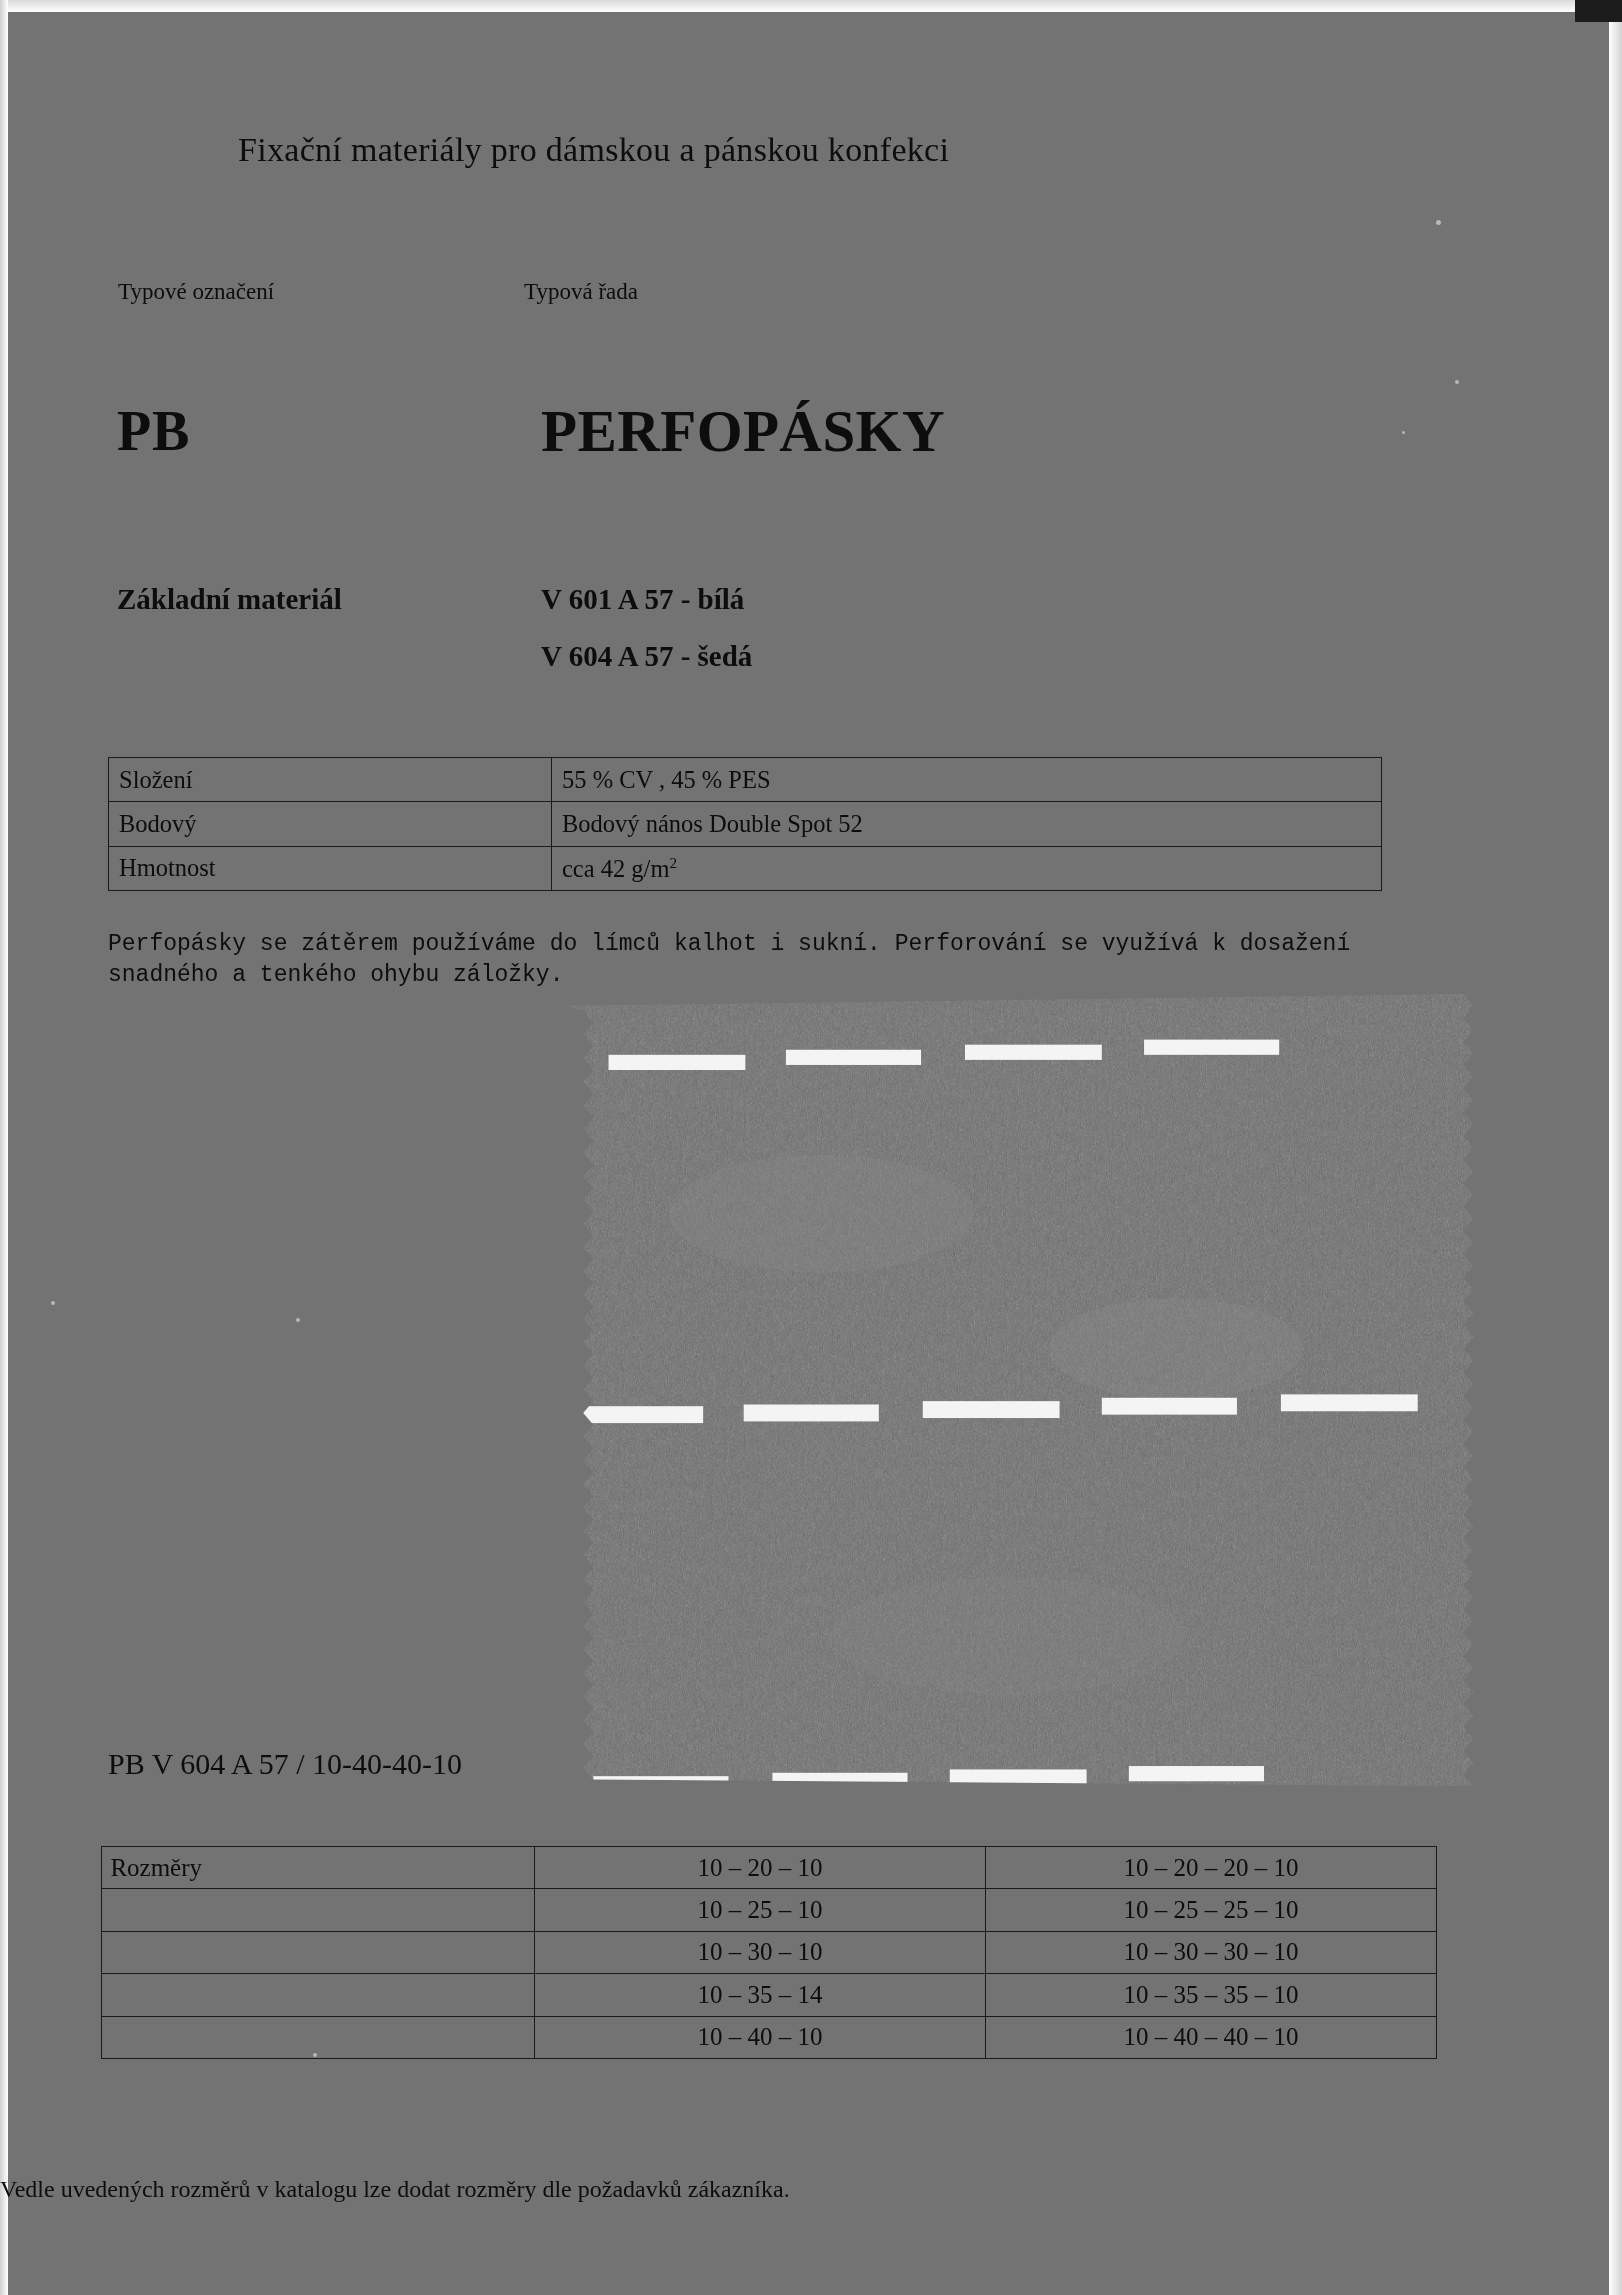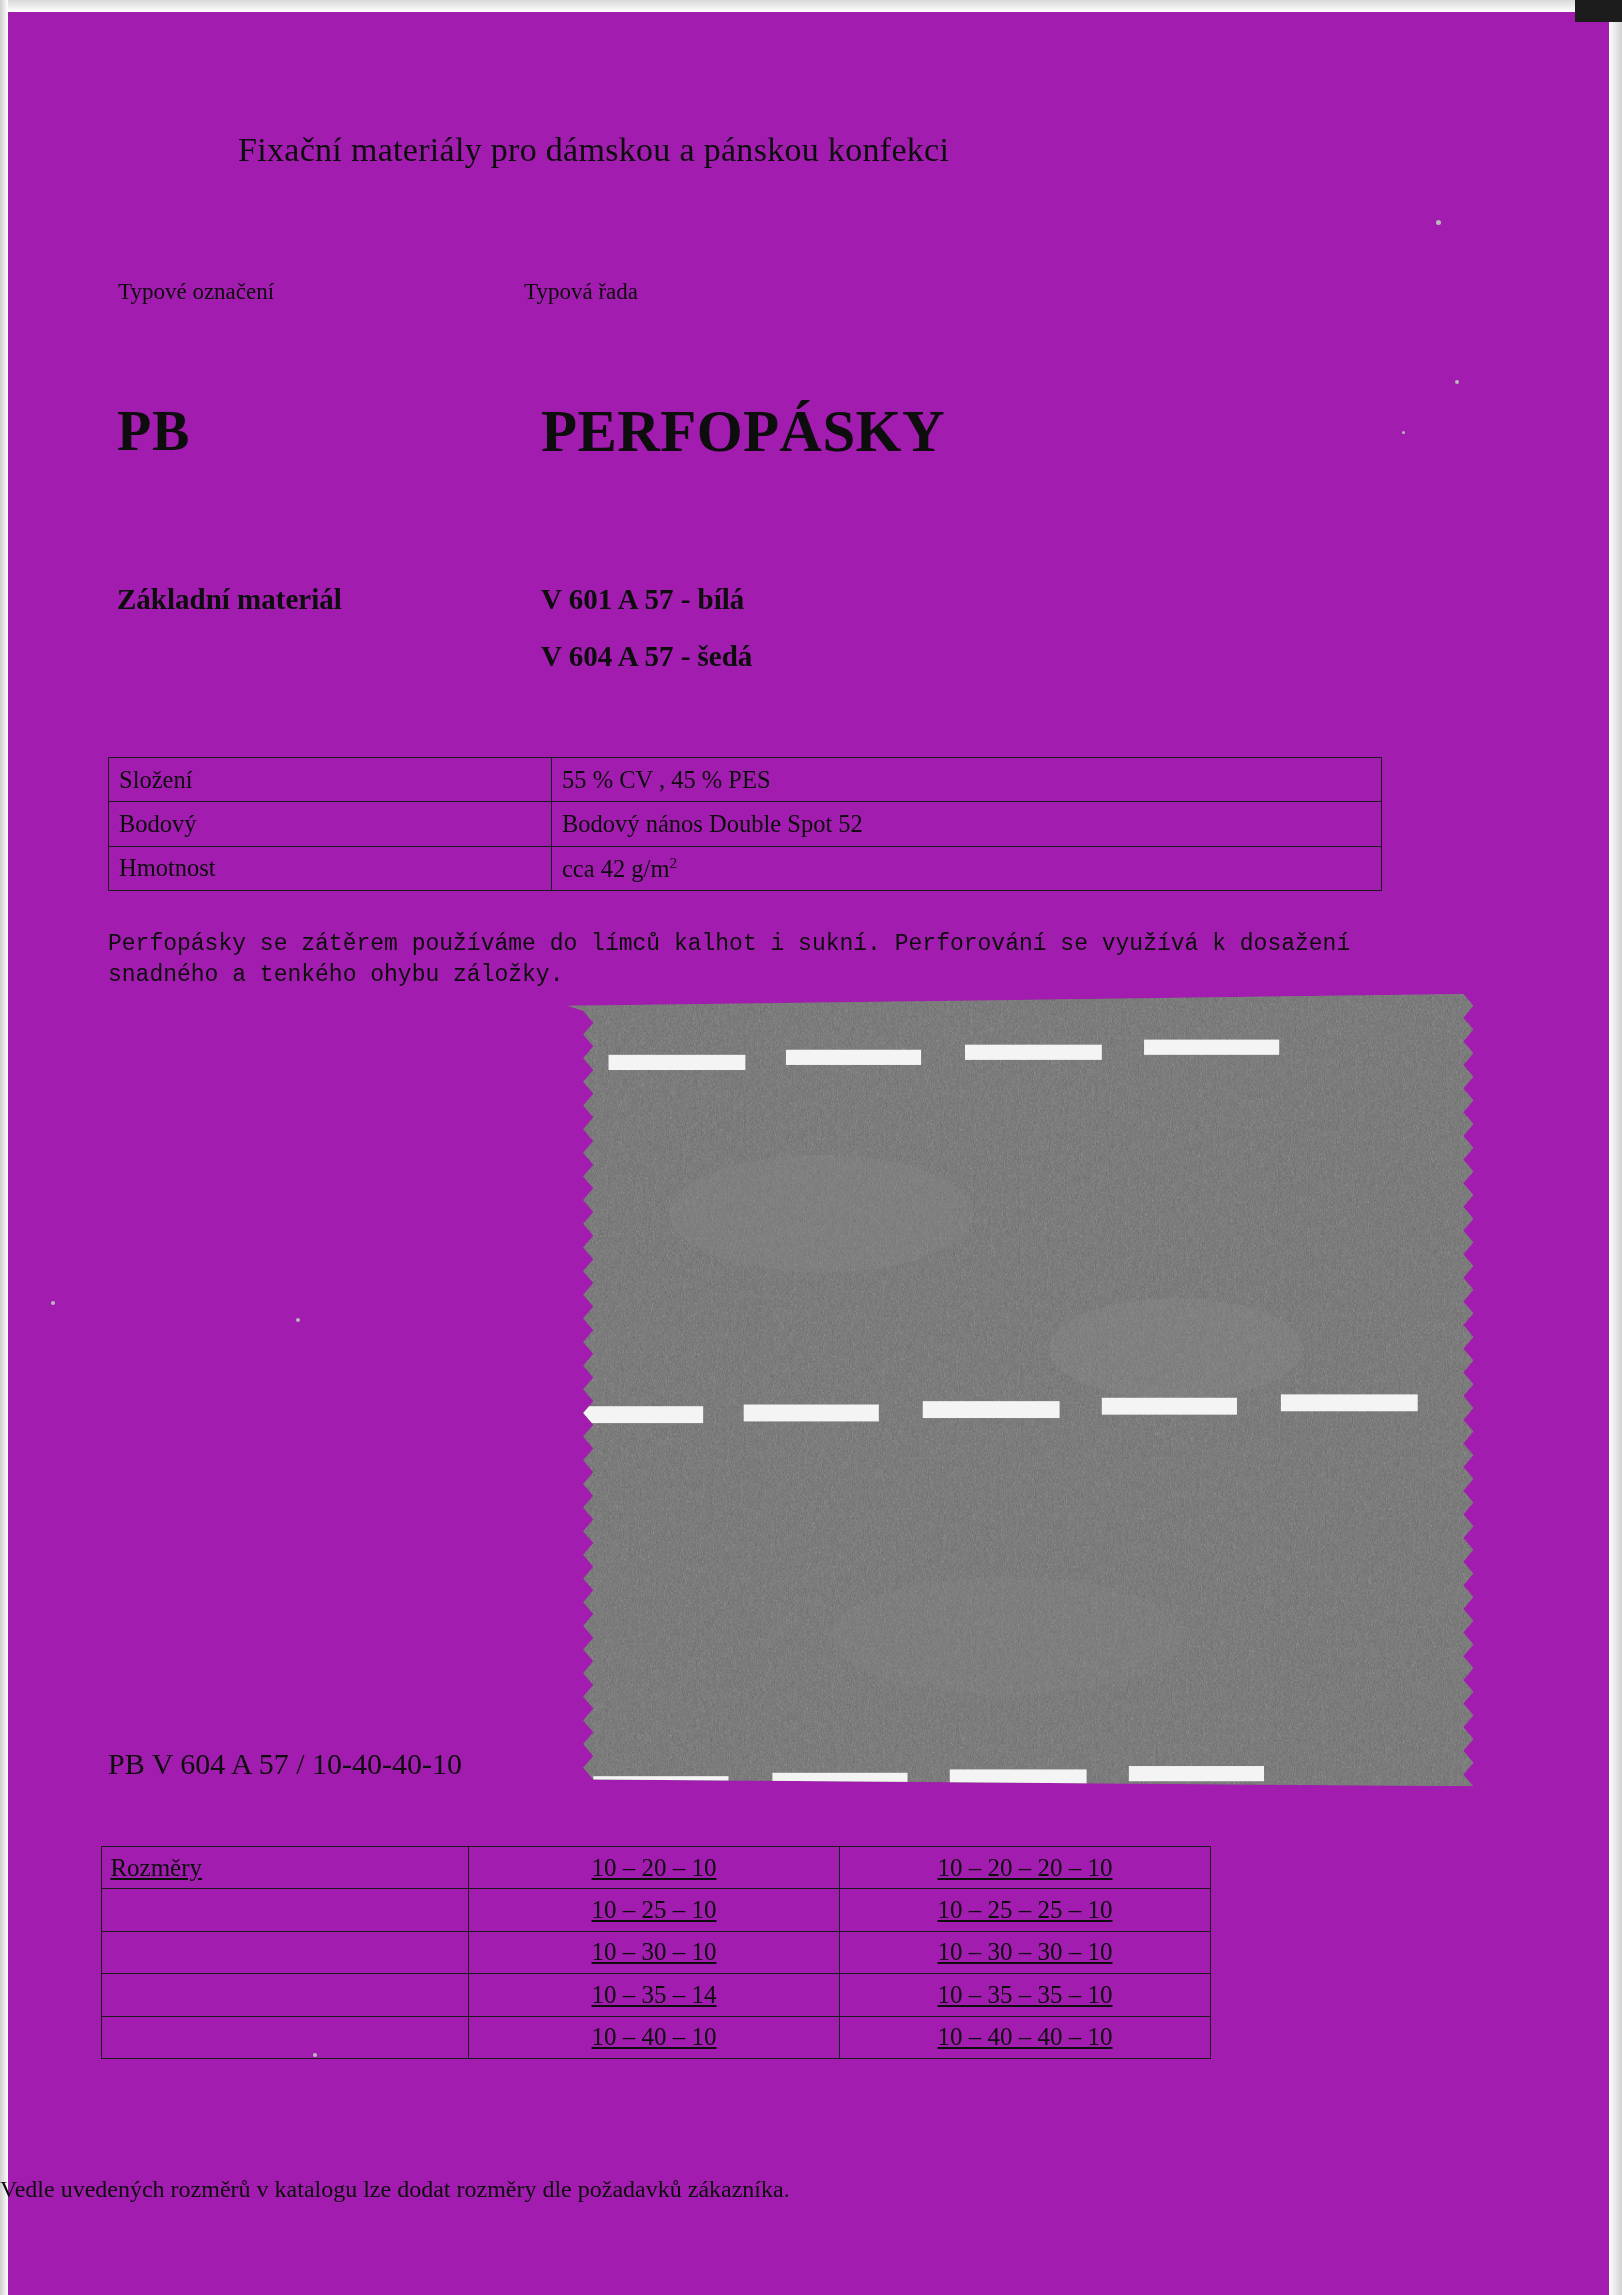--- a/index.html
+++ b/index.html
@@ -4,21 +4,21 @@
 <style>
   html, body {
     margin: 0;
     padding: 0;
     background: #8a8a8a;
   }
   .page {
     position: relative;
     width: 1622px;
     height: 2295px;
-    background: #a21caf;
+    background: #737373;
     overflow: hidden;
     font-family: "Liberation Serif", serif;
     color: #0d0d0d;
   }
   
   .scan-edge-top {
     position: absolute;
     top: 0; left: 0; right: 0;
     height: 12px;
     background: linear-gradient(to bottom, #d9d9d9, #ffffff);
@@ -148,24 +148,23 @@
     top: 1747px;
     left: 108px;
     font-size: 30px;
     white-space: nowrap;
   }
 
   table.dims {
     position: absolute;
     top: 1846px;
     left: 101px;
-    width: 1110px;
+    width: 1336px;
     border-collapse: collapse;
     font-size: 25px;
-    text-decoration: underline;
   }
   table.dims td {
     border: 1.3px solid #1a1a1a;
     height: 38px;
     padding: 1.7px 8.4px;
     vertical-align: middle;
   }
   table.dims td.head { width: 397px; text-align: left; }
   table.dims td.c { text-align: center; width: 414px; }
 

